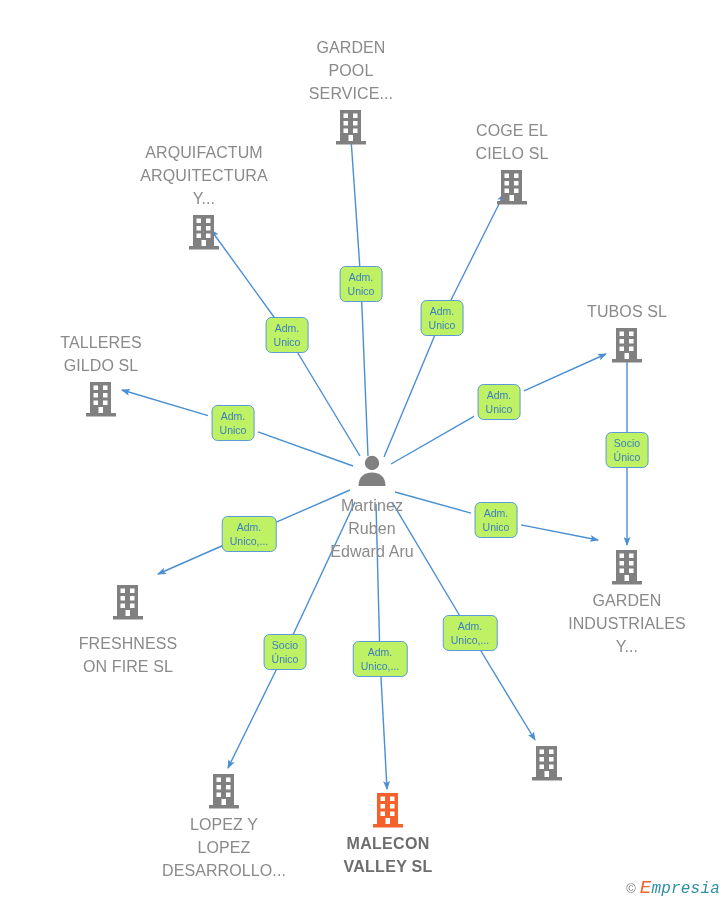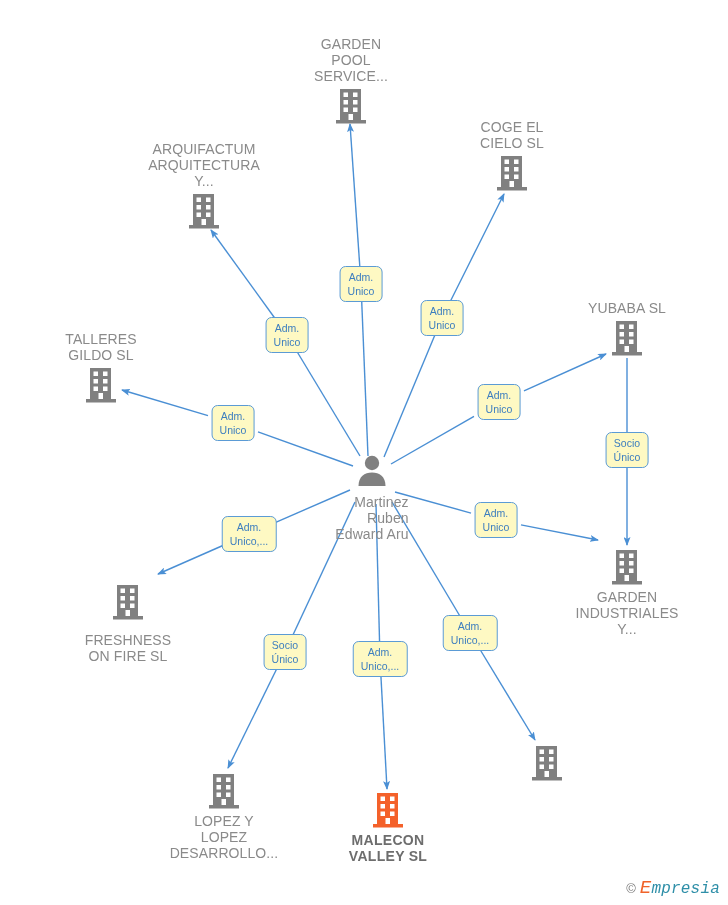--- a/index.html
+++ b/index.html
@@ -31,43 +31,43 @@
   .node {
     position: absolute;
     width: 140px;
     margin-left: -70px;
     text-align: center;
     display: flex;
     flex-direction: column;
     align-items: center;
   }
   .node-label {
-    font-size: 14px;
-    line-height: 16px;
+    font-size: 16px;
+    line-height: 23px;
     color: #8a8a8a;
     letter-spacing: 0.1px;
     white-space: pre-line;
   }
   .node-label.highlight {
     color: #6d6d6d;
     font-weight: bold;
     letter-spacing: 0.3px;
   }
   .node-icon {
     width: 34px;
     height: 38px;
     display: block;
   }
   .node.label-top .node-label { margin-bottom: 3px; }
   .node.label-bottom .node-label { margin-top: 3px; }
 
   .edge-label {
     position: absolute;
     transform: translate(-50%, -50%);
-    background: #fef9c3;
+    background: #bef264;
     border: 1.3px solid #5b9bd5;
     border-radius: 6px;
     color: #3d7ebf;
     font-size: 10.5px;
     line-height: 14px;
     padding: 3px 7px;
     text-align: center;
     white-space: pre-line;
     box-sizing: border-box;
   }
@@ -151,21 +151,21 @@
       <div class="edge-label" style="left: 249px; top: 534px;">Adm.
 Unico,...</div>
       <div class="edge-label" style="left: 285px; top: 652px;">Socio
 Único</div>
       <div class="edge-label" style="left: 380px; top: 659px;">Adm.
 Unico,...</div>
       <div class="edge-label" style="left: 470px; top: 633px;">Adm.
 Unico,...</div>
     </div>
   <div id="nodes">
-      <div class="node label-bottom" style="left: 372px; top: 453px; text-align: right;">
+      <div class="node label-bottom" style="left: 372px; top: 453px;">
         <span>
           <svg class="node-icon" viewBox="0 0 34 38" xmlns="http://www.w3.org/2000/svg">
             <circle cx="17" cy="10" r="7.2" fill="#808080"></circle>
             <path d="M3.5 33 C3.5 23.5 9.5 19.5 17 19.5 C24.5 19.5 30.5 23.5 30.5 33 Z" fill="#808080"></path>
           </svg>
         </span>
         <div class="node-label">Martinez
 Ruben
 Edward Aru</div>
       </div>
@@ -216,21 +216,21 @@
             <rect x="19" y="5.5" width="4.5" height="4.5" fill="#ffffff"></rect>
             <rect x="9.5" y="13" width="4.5" height="4.5" fill="#ffffff"></rect>
             <rect x="19" y="13" width="4.5" height="4.5" fill="#ffffff"></rect>
             <rect x="9.5" y="20.5" width="4.5" height="4.5" fill="#ffffff"></rect>
             <rect x="19" y="20.5" width="4.5" height="4.5" fill="#ffffff"></rect>
             <rect x="14.5" y="27" width="4.5" height="6" fill="#ffffff"></rect>
           </svg>
         </span>
       </div>
       <div class="node label-top" style="left: 627px; top: 299.5px;">
-        <div class="node-label">YUBABA SL</div>
+        <div class="node-label">TUBOS SL</div>
         <span>
           <svg class="node-icon" viewBox="0 0 34 38" xmlns="http://www.w3.org/2000/svg">
             <rect x="6" y="2" width="21" height="31" fill="#808080"></rect>
             <rect x="2" y="33" width="30" height="3.5" fill="#808080"></rect>
             <rect x="9.5" y="5.5" width="4.5" height="4.5" fill="#ffffff"></rect>
             <rect x="19" y="5.5" width="4.5" height="4.5" fill="#ffffff"></rect>
             <rect x="9.5" y="13" width="4.5" height="4.5" fill="#ffffff"></rect>
             <rect x="19" y="13" width="4.5" height="4.5" fill="#ffffff"></rect>
             <rect x="9.5" y="20.5" width="4.5" height="4.5" fill="#ffffff"></rect>
             <rect x="19" y="20.5" width="4.5" height="4.5" fill="#ffffff"></rect>

